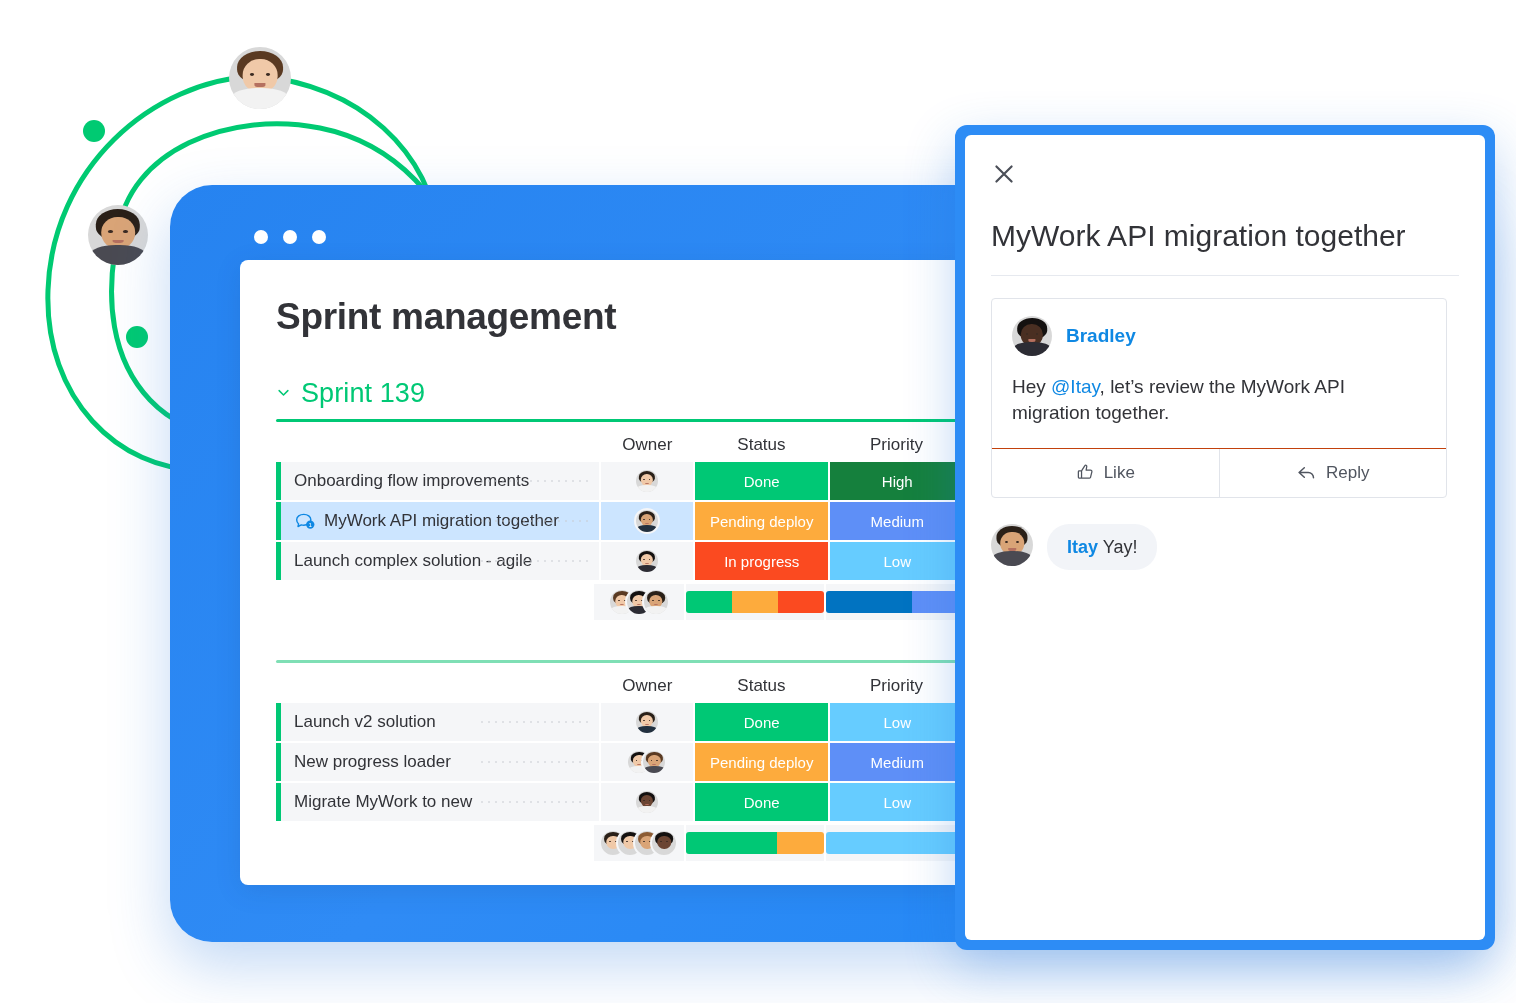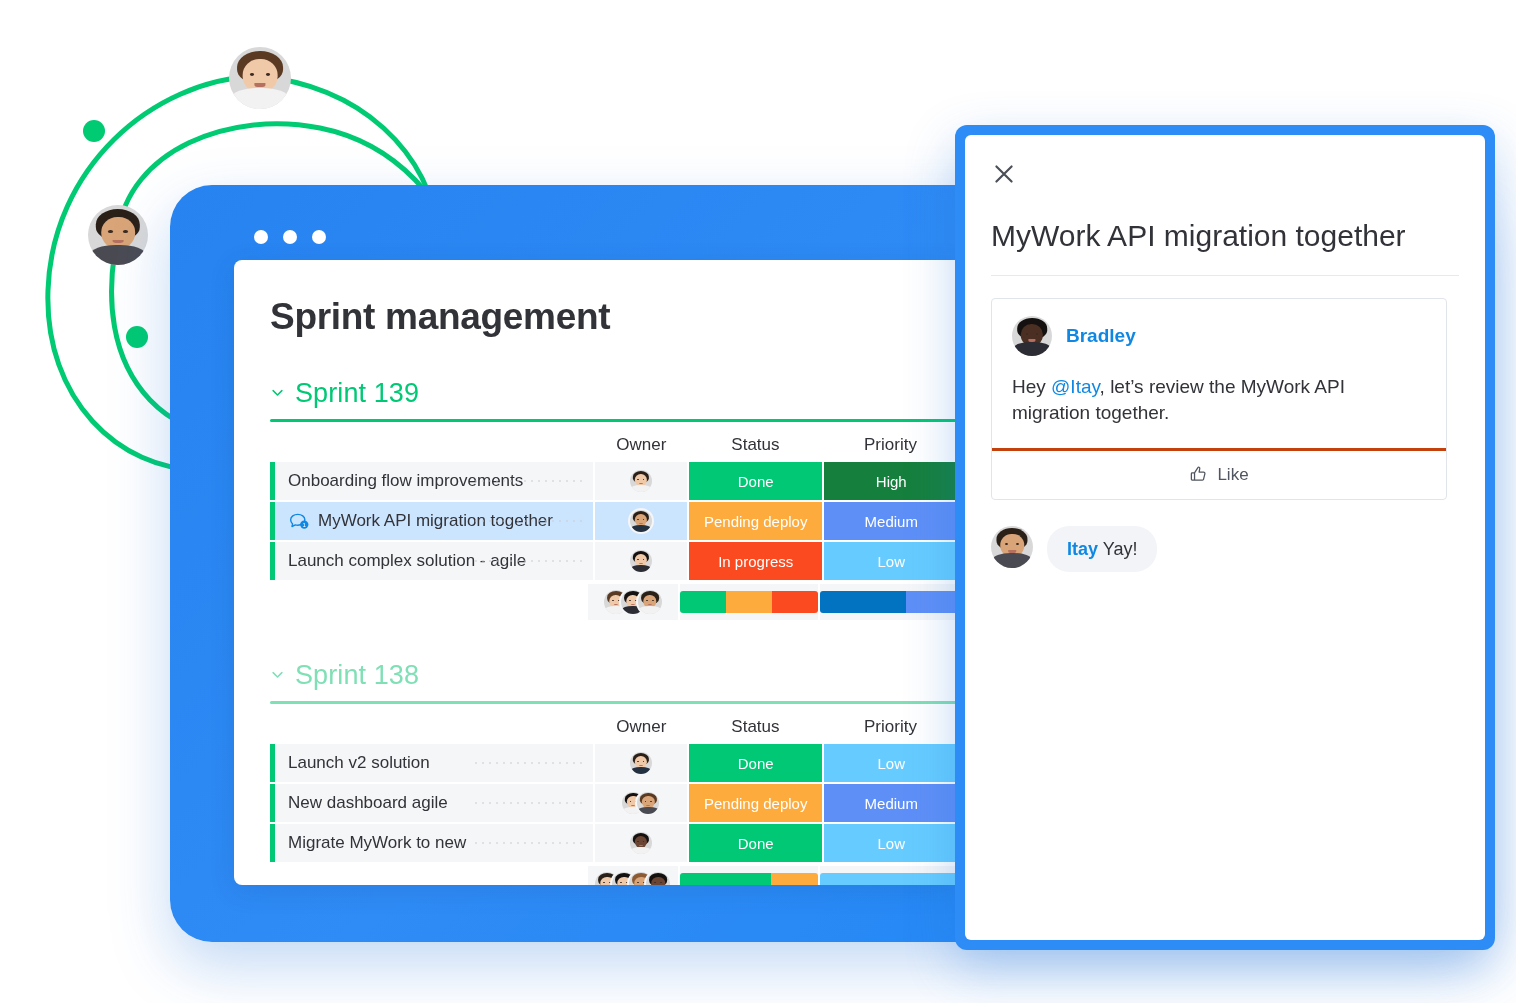--- a/index.html
+++ b/index.html
@@ -41,21 +41,21 @@
     position:absolute; left:170px; top:185px; width:1320px; height:757px;
     background: linear-gradient(135deg,#2683f0 0%,#2f8bf5 45%,#1f87f5 100%);
     border-radius:42px;
     box-shadow: 0 24px 60px rgba(40,120,220,.28);
   }
   #winDots { position:absolute; left:254px; top:230px; display:flex; gap:15px; }
   #winDots i { width:14px; height:14px; border-radius:50%; background:#fff; display:block; }
 
   
   #board {
-    position:absolute; left:234px; top:260px; width:728px; height:625px;
+    position:absolute; left:240px; top:260px; width:728px; height:625px;
     background:#fff; border-radius:8px 0 0 8px; overflow:hidden;
     box-shadow: 0 6px 26px rgba(20,60,120,.13);
   }
   #boardInner { padding:36px 0 0 36px; width:820px; }
   .board-title { font-size:37px; font-weight:700; color:#323338; letter-spacing:-.3px; }
 
   .sprint-group { margin-top:40px; }
   .sprint-head { display:flex; align-items:center; gap:10px; }
   .chev { font-size:15px; line-height:1; }
   .sprint-name { font-size:27px; font-weight:400; letter-spacing:.1px; }
@@ -115,21 +115,21 @@
   .xbtn { width:26px; height:26px; position:relative; cursor:pointer; }
   .chat-title { font-size:30px; font-weight:400; color:#323338; margin-top:32px;
                 padding-bottom:22px; border-bottom:1px solid #e6e9ef; }
   .chat-body { padding:22px 38px 0 26px; }
 
   .post { border:1px solid #e1e4ea; border-radius:4px; }
   .post-head { display:flex; align-items:center; gap:14px; padding:17px 20px 0 20px; }
   .post-author { font-size:19px; font-weight:700; color:#0f88e3; }
   .post-text { padding:18px 20px 22px 20px; font-size:19px; color:#323338; line-height:1.36; }
   .mention { color:#0f88e3; }
-  .post-actions { display:flex; border-top:3px solid #c2410c; }
+  .post-actions { display:flex; border-top:1px solid #c2410c; }
   .pa { flex:1; display:flex; align-items:center; justify-content:center; gap:9px;
         height:48px; font-size:17px; color:#50555f; cursor:pointer; }
   .pa + .pa { border-left:1px solid #e1e4ea; }
 
   .replies { margin-top:26px; display:flex; flex-direction:column; gap:18px; }
   .reply { display:flex; align-items:flex-start; gap:14px; }
   .bubble { background:#f2f4f8; border-radius:22px; padding:11px 20px;
             font-size:18px; color:#323338; line-height:1.38; position:relative; }
   .bubble .name { color:#0f88e3; font-weight:700; }
   .bubble .dots2 {
@@ -312,26 +312,20 @@
                 <div class="sum-cell">
                   <div class="sum-bar">
                     <span style="width:62%;background:#0173c1"></span>
                     <span style="width:38%;background:#5e8ff7"></span>
                   </div>
                 </div>
               </div>
             </div>
           </div>
           <div class="sprint-group">
-            <div class="sprint-head">
-              <span class="chev" style="color:#7fdfb5"><svg viewBox="0 0 24 24" width="15" height="15">
-                  <path d="M5 9 L12 16 L19 9" fill="none" stroke="#7fdfb5" stroke-width="2.4" stroke-linecap="round" stroke-linejoin="round"></path>
-                </svg></span>
-              <span class="sprint-name" style="color:#7fdfb5">Sprint 138</span>
-            </div>
             <div class="sprint-rule" style="background:#7fdfb5"></div>
             <div class="tbl">
               <div class="thead">
                 <div class="th col-title"></div>
                 <div class="th col-owner">Owner</div>
                 <div class="th col-status">Status</div>
                 <div class="th col-prio">Priority</div>
               </div>
               <div class="trow">
                 <div class="cell-title">
@@ -352,21 +346,21 @@
                 </div>
                 <div class="cell-status" style="background:#00c875">
                   <span>Done</span>
                 </div>
                 <div class="cell-prio" style="background:#66ccff">
                   <span>Low</span>
                 </div>
               </div>
               <div class="trow">
                 <div class="cell-title">
-                  <span>New dashboard agile</span>
+                  <span>New progress loader</span>
                   <span class="dots"></span>
                 </div>
                 <div class="cell-owner">
                   <div class="avgroup">
                     <div class="av" style="width:26px;height:26px;">
                       <div class="hair hair-bk"></div>
                       <div class="face skin-l"></div>
                       <div class="body body-w"></div>
                       <div class="eyeL"></div>
                       <div class="eyeR"></div>
@@ -490,20 +484,26 @@
           <div class="post-text">
             <span>Hey </span><span class="mention">@Itay</span><span>, let’s review the MyWork API migration together.</span>
           </div>
           <div class="post-actions">
             <div class="pa">
               <svg viewBox="0 0 24 24" width="19" height="19">
                 <path d="M7 10v9H4a1 1 0 0 1-1-1v-7a1 1 0 0 1 1-1h3zm0 0l4.2-6.6a1.3 1.3 0 0 1 2.4.9L12.8 9h5.6a1.7 1.7 0 0 1 1.65 2.1l-1.5 6A1.7 1.7 0 0 1 16.9 19H7" fill="none" stroke="#50555f" stroke-width="1.6" stroke-linejoin="round"></path>
               </svg>
               <span>Like</span>
             </div>
+            <div class="pa">
+              <svg viewBox="0 0 24 24" width="21" height="21">
+                <path d="M9.5 6.5 L3.5 12 L9.5 17.5 M3.5 12 H14 a6 6 0 0 1 6 6" fill="none" stroke="#50555f" stroke-width="1.7" stroke-linecap="round" stroke-linejoin="round"></path>
+              </svg>
+              <span>Reply</span>
+            </div>
           </div>
         </div>
 
         <div class="replies" id="replies">
             <div class="reply">
               <div class="av" style="width:42px;height:42px;">
                 <div class="hair hair-dk"></div>
                 <div class="face skin-m"></div>
                 <div class="body body-g"></div>
                 <div class="eyeL"></div>

